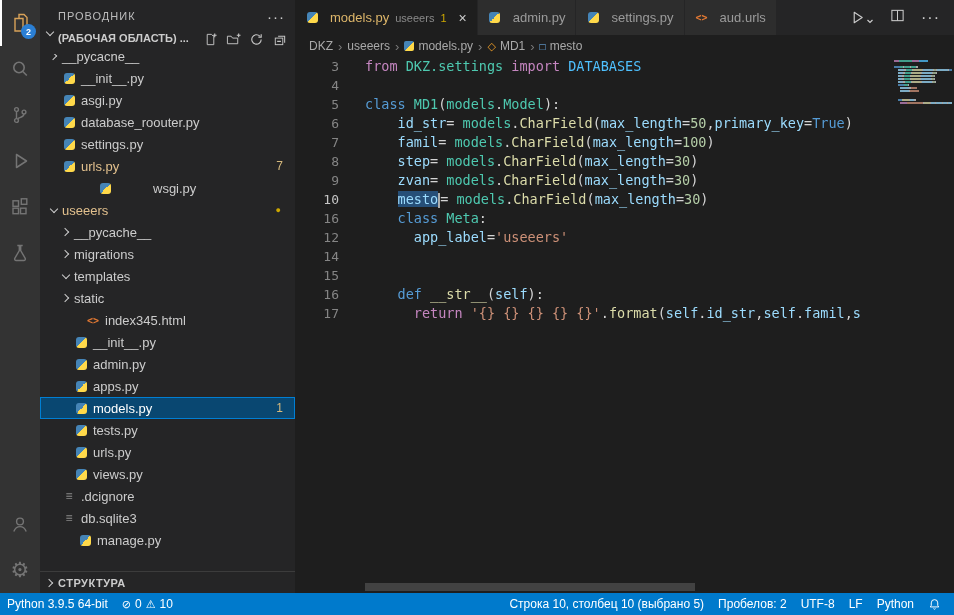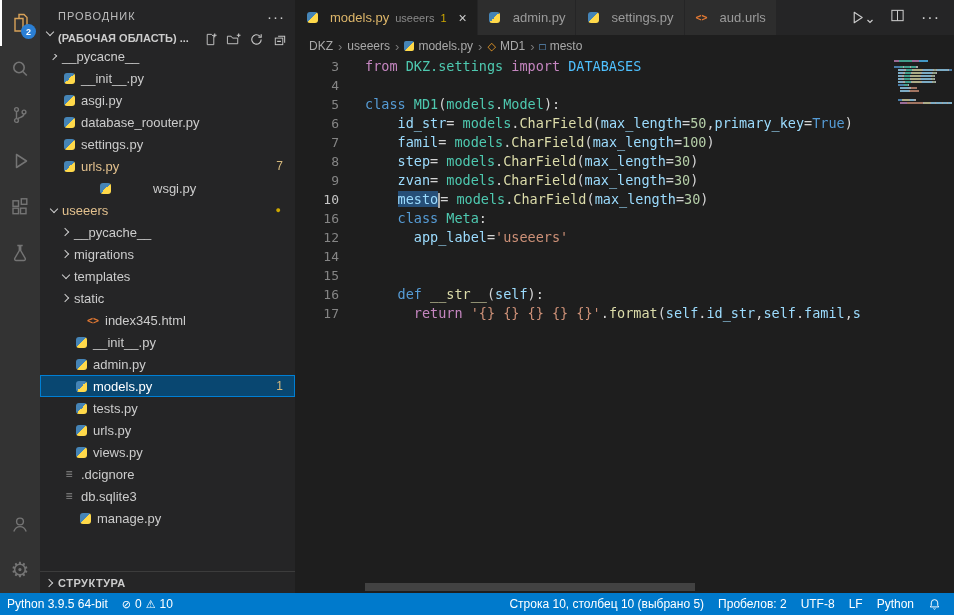--- a/index.html
+++ b/index.html
@@ -261,20 +261,27 @@
           </span>
           <span>__init__.py</span>
         </div>
         <div class="tree-row" style="padding-left: 18px;">
           <span class="chev-space"></span>
           <span class="ficon">
             <span class="icon-py"></span>
           </span>
           <span>admin.py</span>
         </div>
+        <div class="tree-row" style="padding-left: 18px;">
+          <span class="chev-space"></span>
+          <span class="ficon">
+            <span class="icon-py"></span>
+          </span>
+          <span>apps.py</span>
+        </div>
         <div class="tree-row selected" style="padding-left: 18px;">
           <span class="chev-space"></span>
           <span class="ficon">
             <span class="icon-py"></span>
           </span>
           <span>models.py</span>
           <span class="tree-badge">1</span>
         </div>
         <div class="tree-row" style="padding-left: 18px;">
           <span class="chev-space"></span>

